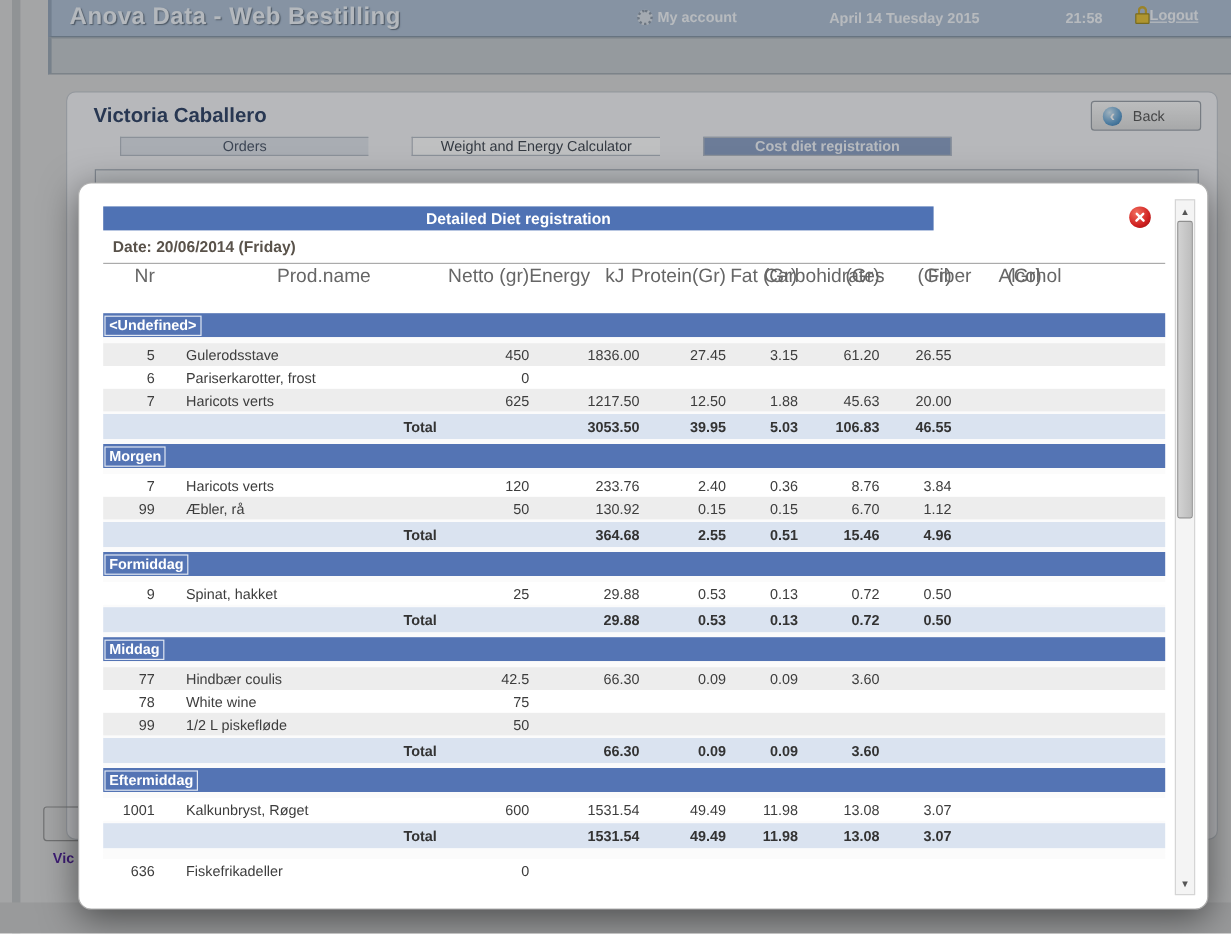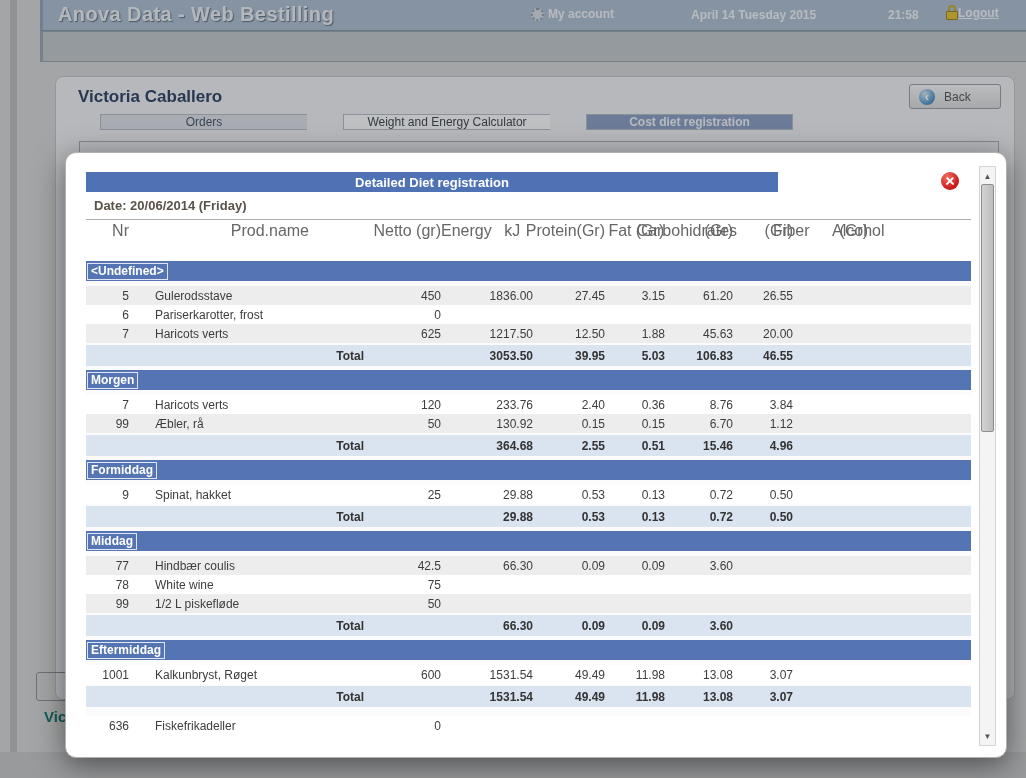--- a/index.html
+++ b/index.html
@@ -57,21 +57,21 @@
     width:207px;height:16px;display:flex;align-items:center;justify-content:center;
     font-size:12px;box-sizing:border-box;border:1px solid #b6bcc6;border-right:none;
     background:#dfe3ea;color:#4a5568;cursor:pointer;white-space:nowrap;margin-left:36px;
   }
   .tab:last-child{border-right:1px solid #b6bcc6;}
   .tab.active{background:#8ba0c4;color:#f2f5fa;font-weight:bold;}
   .tab.white{background:#fdfdfd;color:#3f4650;}
   .content-box{position:absolute;left:23px;top:64px;width:920px;height:548px;background:#eef0f3;border:1px solid #a8aeb9;box-sizing:border-box;}
 
   .bg-fragment-box{position:absolute;left:36px;top:672px;width:60px;height:27px;border:1px solid #909090;border-radius:3px;}
-  .bg-fragment-text{position:absolute;left:44px;top:708px;font-size:15px;font-weight:bold;color:#0f766e;}
+  .bg-fragment-text{position:absolute;left:44px;top:708px;font-size:12px;font-weight:bold;color:#4c1d95;}
   .footer-band{position:absolute;left:0;top:752px;width:1026px;height:26px;background:#c9c9c9;}
 
   
   .overlay{position:absolute;inset:0;background:rgba(25,28,34,0.27);z-index:5;}
 
   
   .modal{
     position:absolute;left:65px;top:152px;width:942px;height:606px;background:#fff;
     border:1px solid #b0b0b0;border-radius:11px;box-shadow:0 7px 30px rgba(0,0,0,0.5);
     z-index:10;box-sizing:border-box;overflow:hidden;

